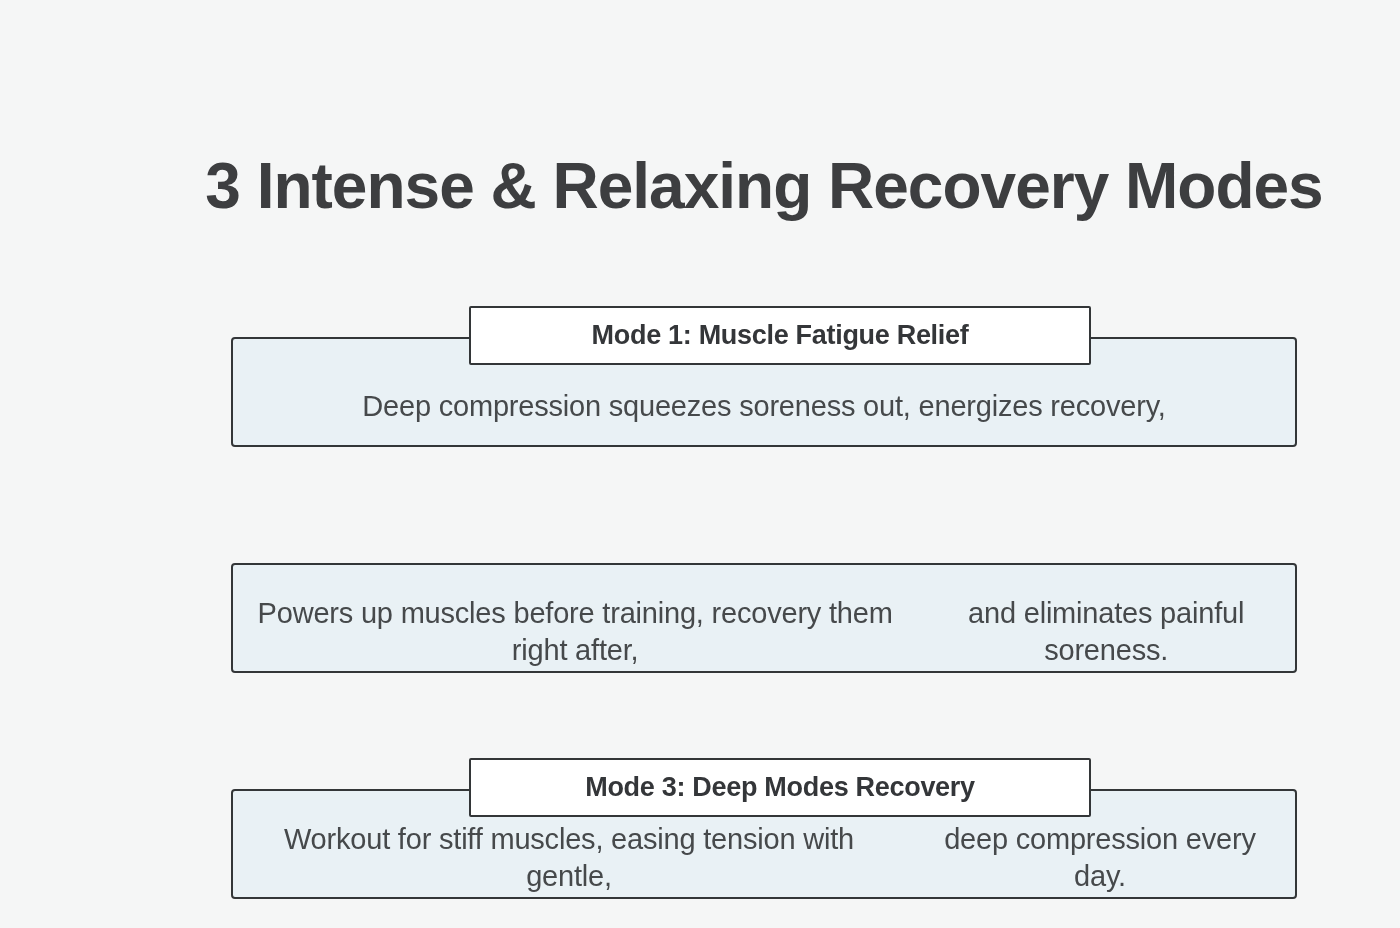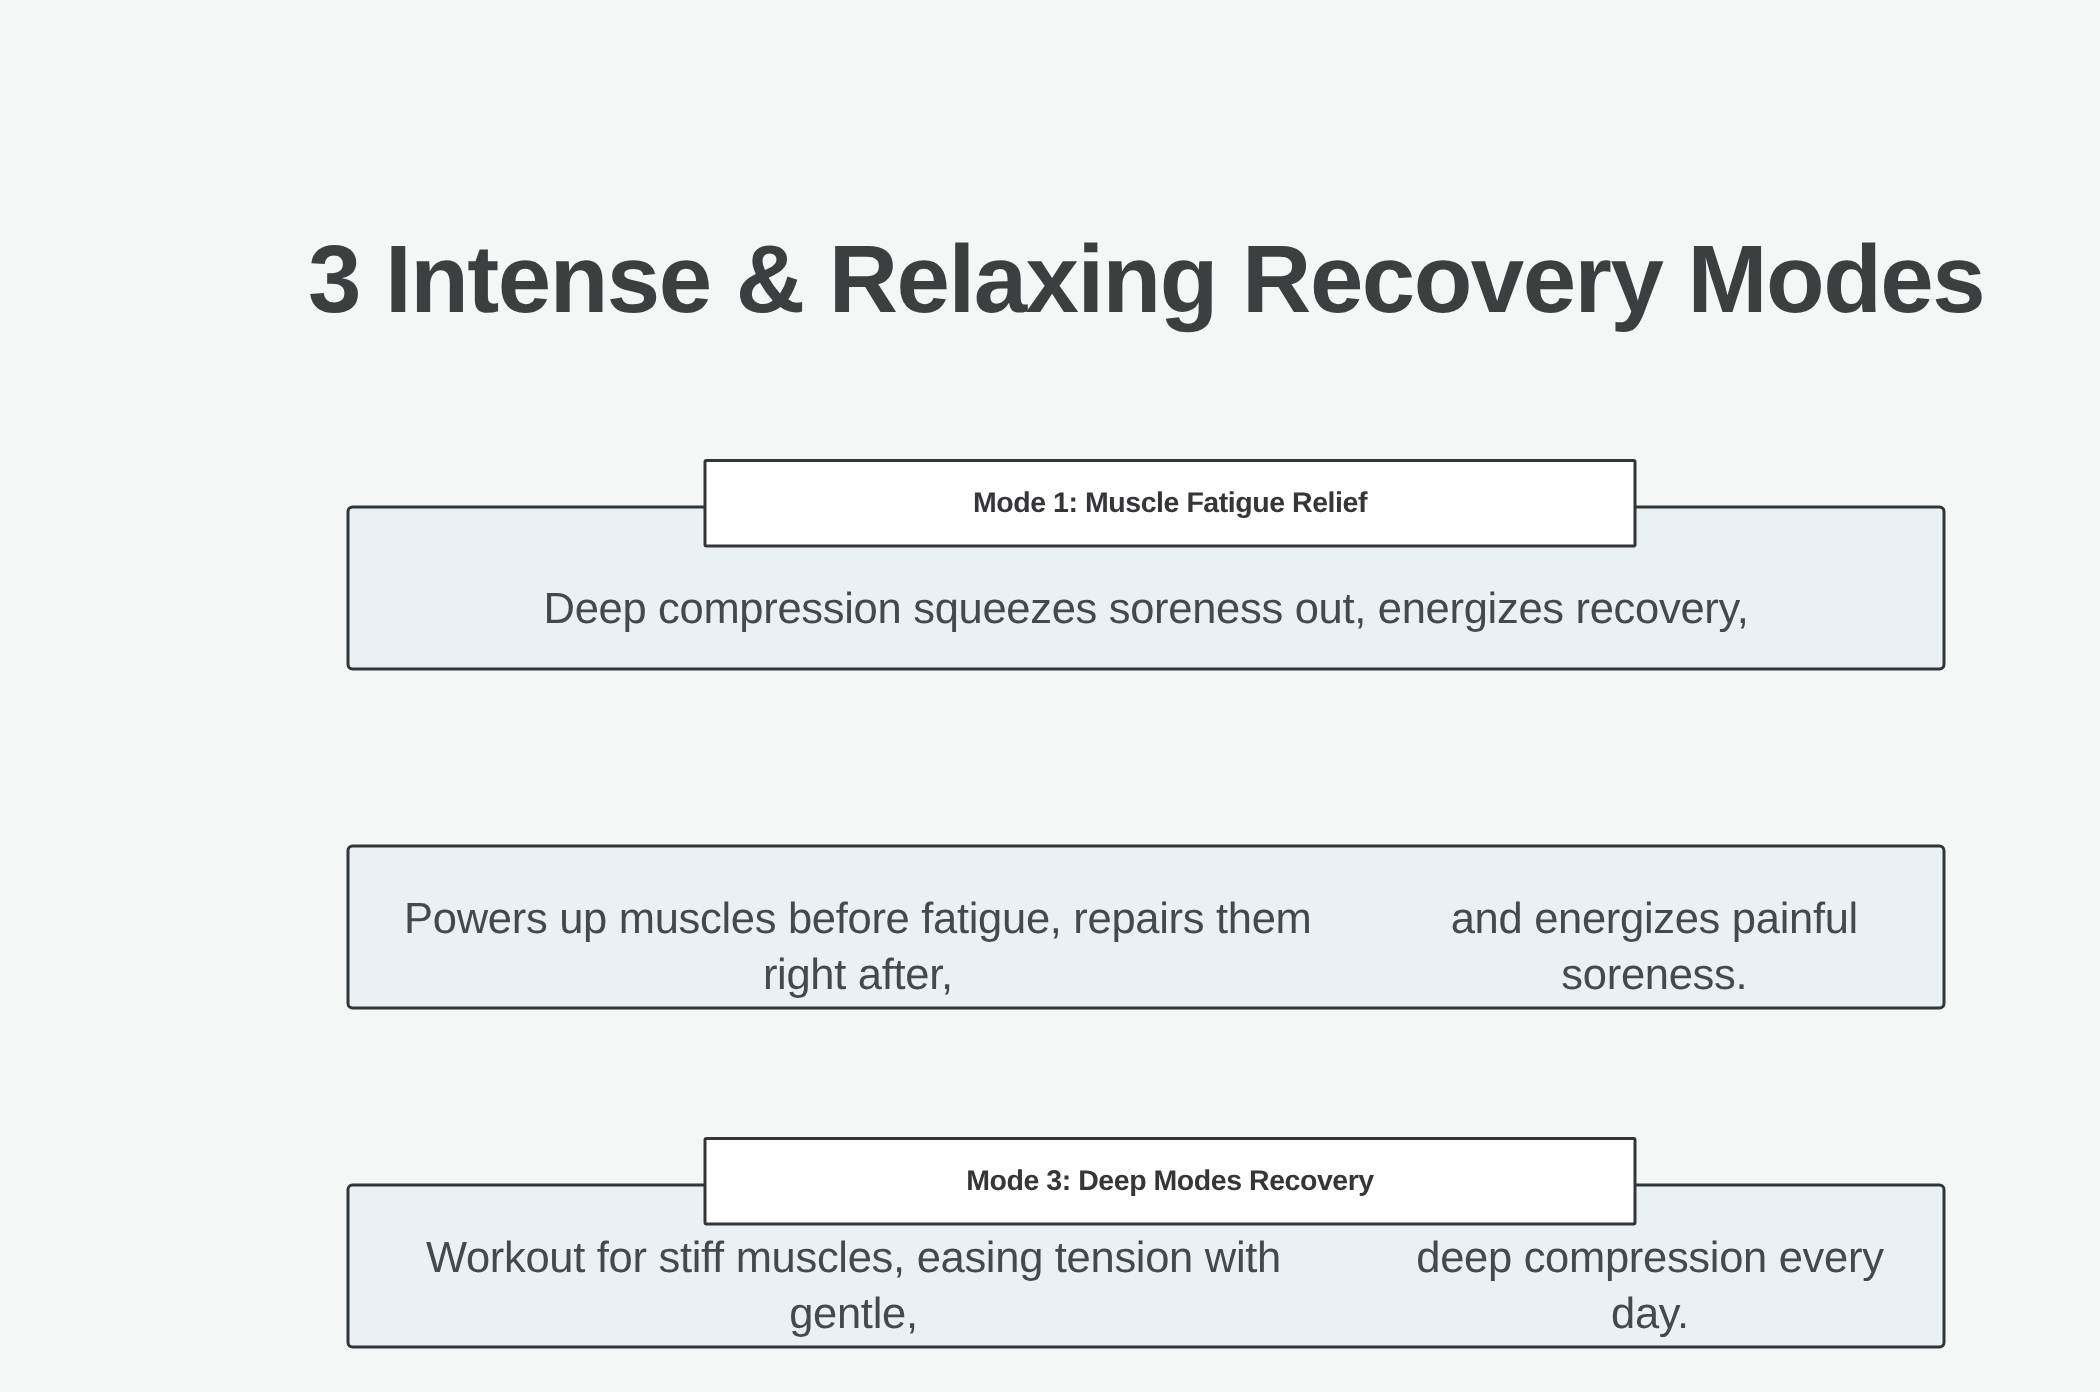--- a/index.html
+++ b/index.html
@@ -47,21 +47,21 @@
     height:59px;
     background:#ffffff;
     border:2px solid var(--border);
     border-radius:2px;
     z-index:2;
     display:flex;
     align-items:center;
     justify-content:center;
   }
   .mode-header-label{
-    font-size:19px;
+    font-size:27px;
     font-weight:700;
     color:var(--heading);
     letter-spacing:-0.3px;
     white-space:nowrap;
   }
   .mode-card{
     position:absolute;
     top:31px;left:0;right:0;bottom:0;
     background:var(--card-bg);
     border:2px solid var(--border);
@@ -90,22 +90,22 @@
     <div class="mode-header">
       <span class="mode-header-label">Mode 1: Muscle Fatigue Relief</span>
     </div>
     <div class="mode-card">
       <div class="mode-desc">Deep compression squeezes soreness out, energizes recovery,</div>
     </div>
   </div>
 
   <div class="mode-group g2">
     <div class="mode-card">
-      <div class="mode-desc">Powers up muscles before fatigue, repairs them right after,</div>
-      <div class="mode-desc">and energizes painful soreness.</div>
+      <div class="mode-desc">Powers up muscles before training, recovery them right after,</div>
+      <div class="mode-desc">and eliminates painful soreness.</div>
     </div>
   </div>
 
   <div class="mode-group g3">
     <div class="mode-header">
       <span class="mode-header-label">Mode 3: Deep Modes Recovery</span>
     </div>
     <div class="mode-card">
       <div class="mode-desc">Workout for stiff muscles, easing tension with gentle,</div>
       <div class="mode-desc">deep compression every day.</div>

